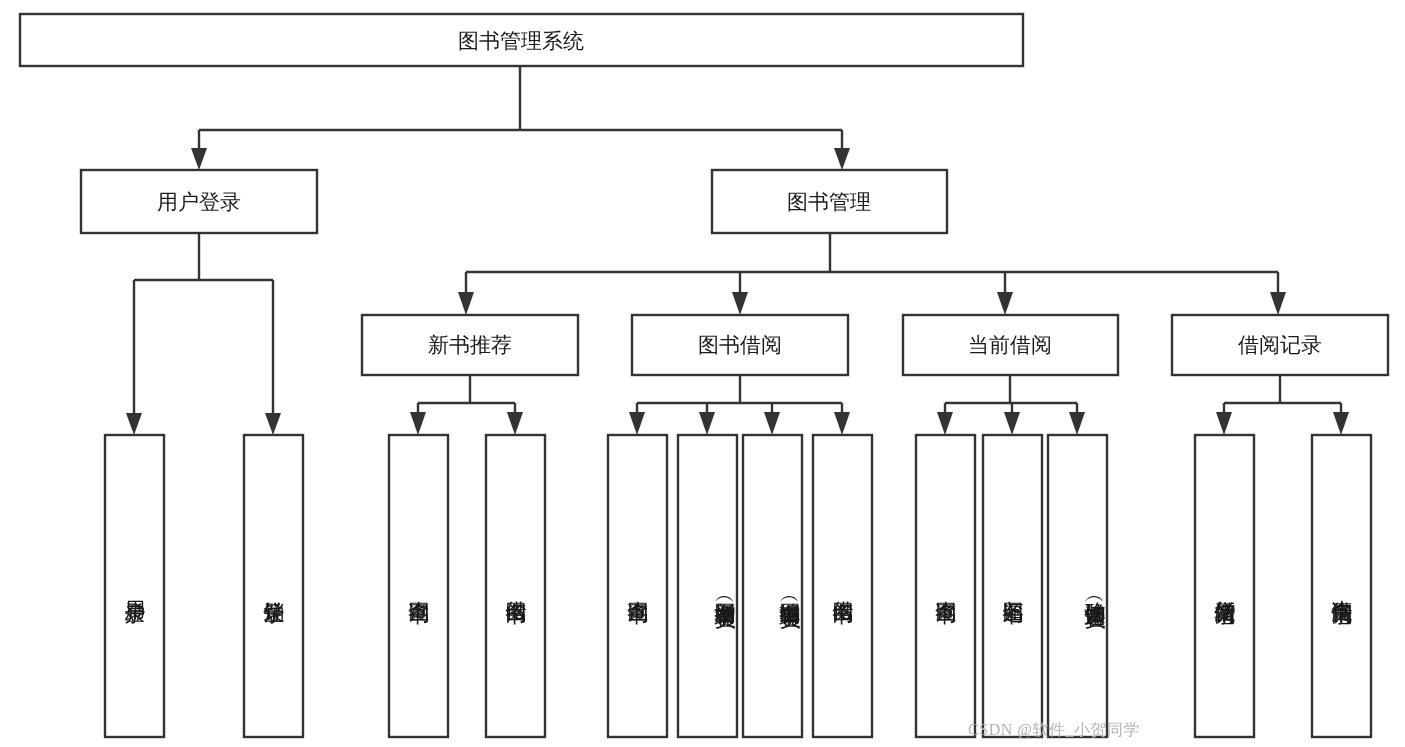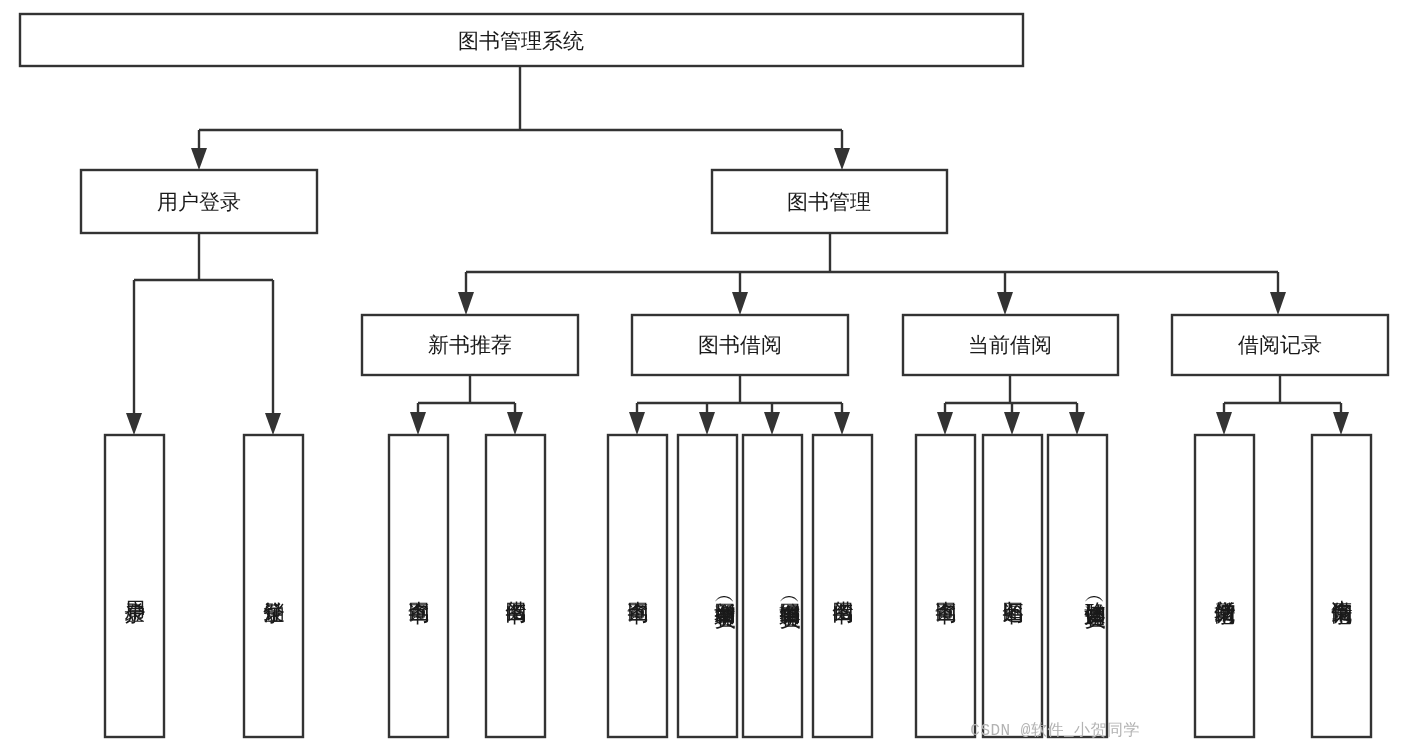--- a/index.html
+++ b/index.html
@@ -60,21 +60,21 @@
     line-height: 1.18;
     color: #1a1a1a;
     letter-spacing: 1px;
     white-space: nowrap;
     pointer-events: none;
   }
   .watermark {
     position: absolute;
     right: 10px;
     bottom: 6px;
-    font-family: Liberation Mono, monospace;
+    font-family: Liberation Serif, serif;
     font-size: 16px;
     color: #b3b3b3;
     letter-spacing: 0.5px;
     white-space: nowrap;
     margin-left: 29px;
   }
 </style>
 </head>
 <body>
 

